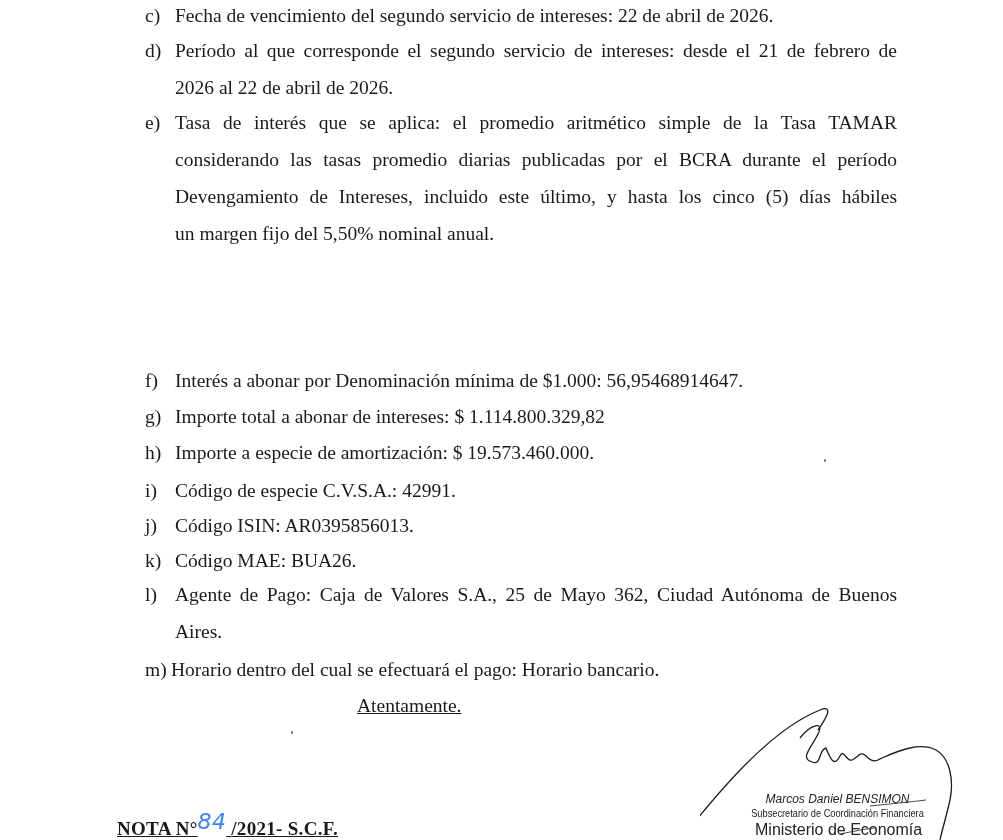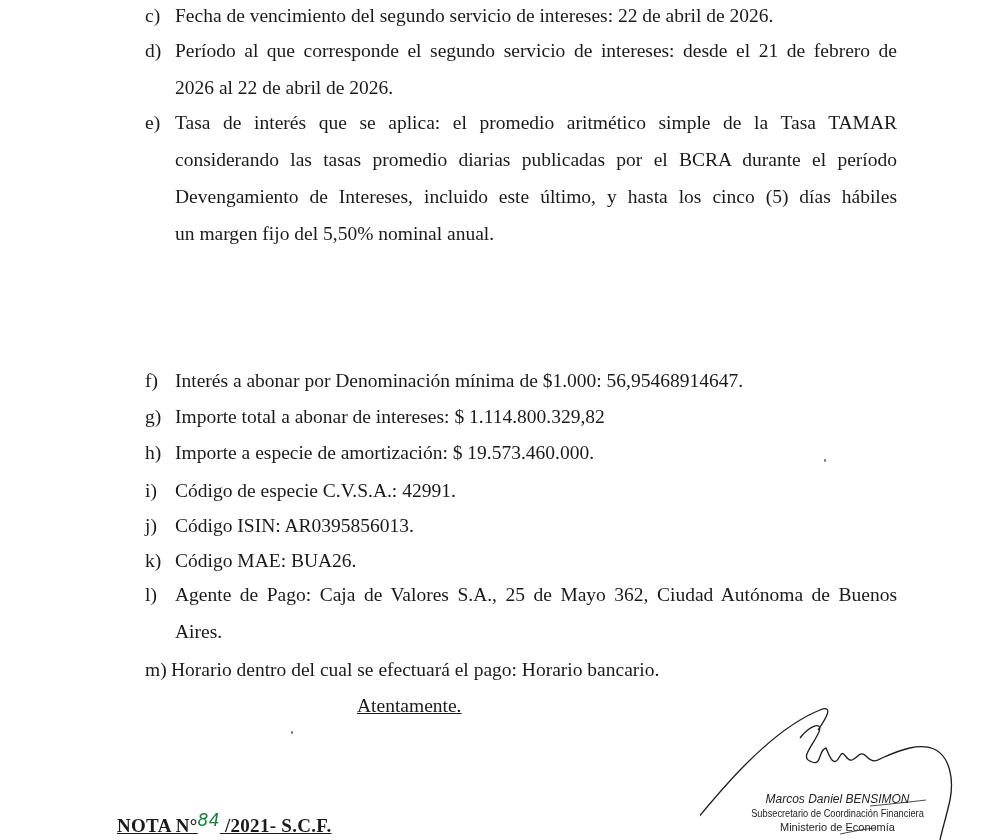--- a/index.html
+++ b/index.html
@@ -51,23 +51,23 @@
     font-weight: bold;
     text-decoration: underline;
     letter-spacing: 0.3px;
     white-space: nowrap;
   }
   .nota .handwritten {
     display: inline-block;
     font-family: "DejaVu Sans", sans-serif;
     font-weight: normal;
     font-style: italic;
-    font-size: 17px;
+    font-size: 22px;
     transform: translateY(-6px);
-    color: #15803d;
+    color: #3b82f6;
     text-decoration: none;
   }
   .sig-block {
     position: absolute;
     left: 700px;
     top: 700px;
     width: 303px;
     height: 140px;
   }
   .sig-block svg {
@@ -99,21 +99,21 @@
     white-space: nowrap;
     transform: scaleX(0.88);
   }
   .sig-ministry {
     position: absolute;
     left: 55px;
     top: 121px;
     width: 165px;
     text-align: center;
     font-family: "Liberation Sans", sans-serif;
-    font-size: 11px;
+    font-size: 16px;
     color: #222;
     white-space: nowrap;
   }
   .speck {
     position: absolute;
     width: 2px;
     height: 3px;
     background: #777;
     border-radius: 1px;
   }

